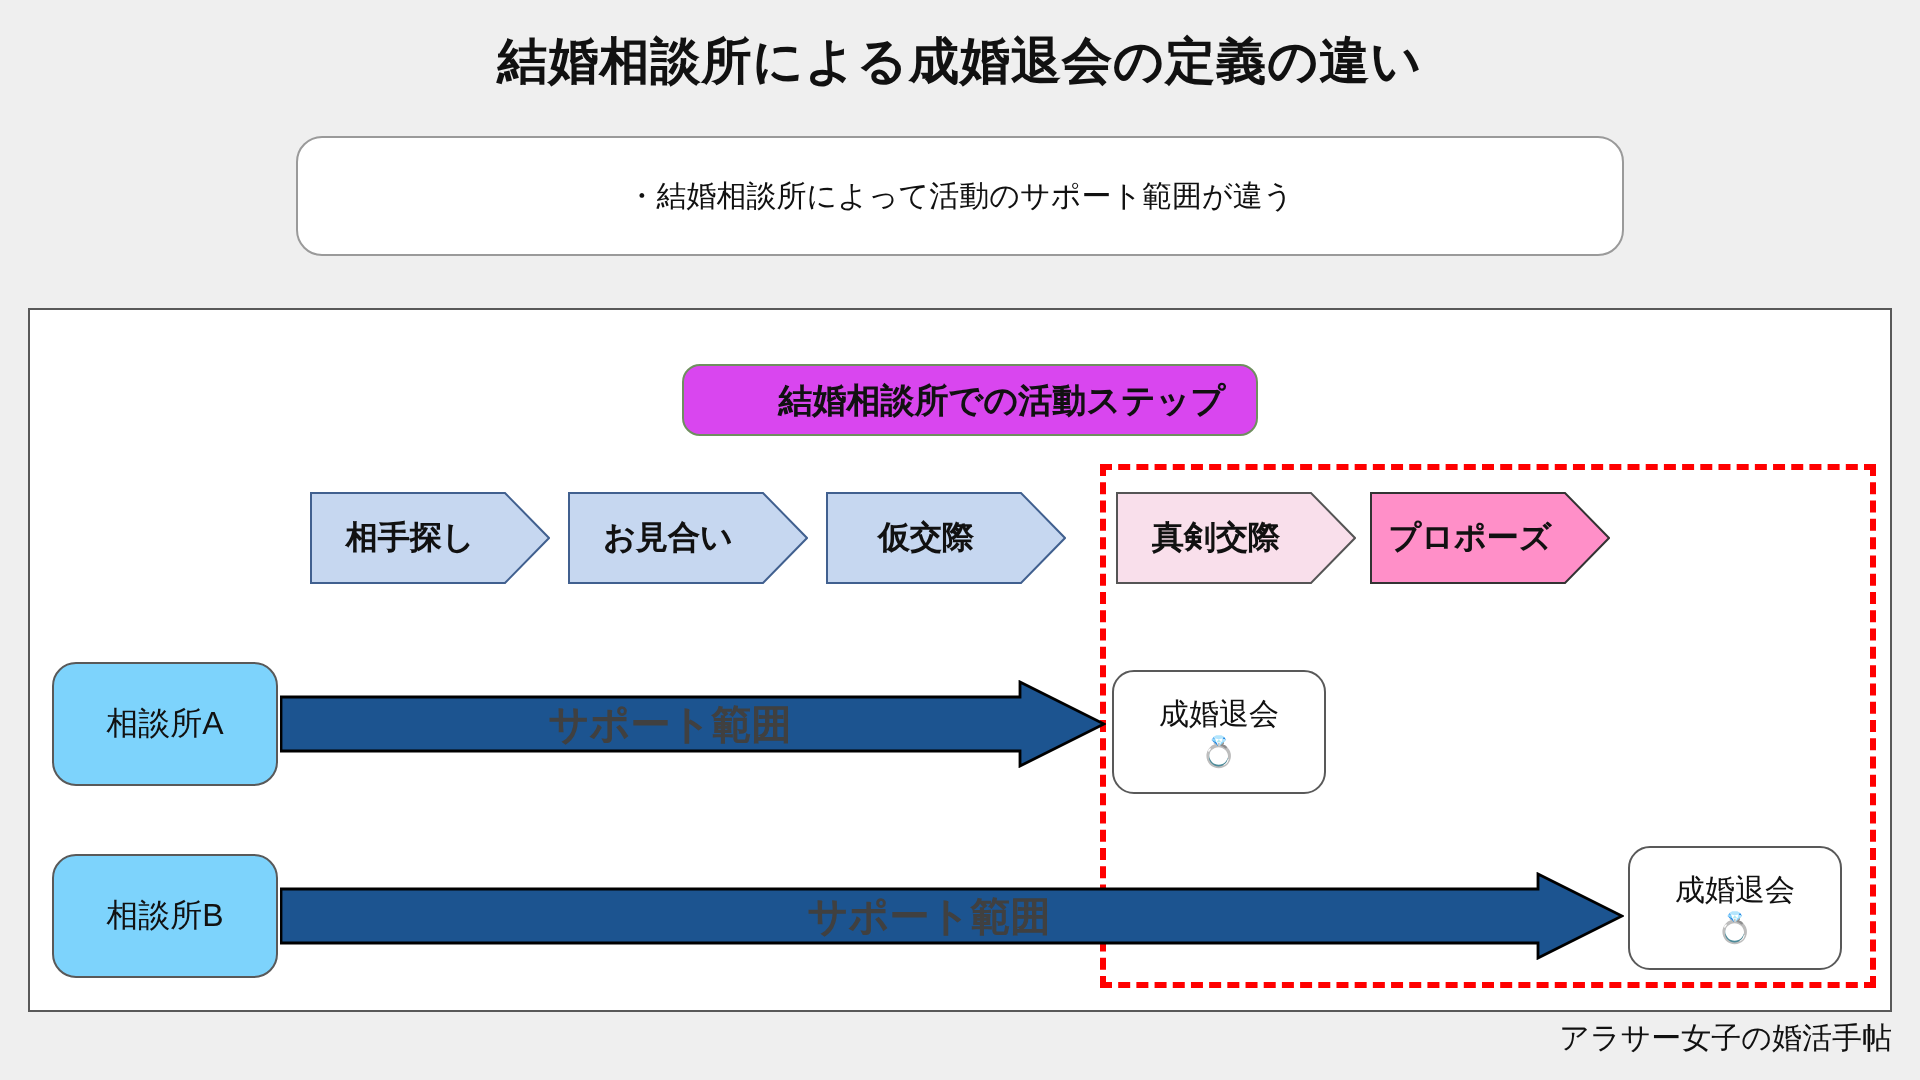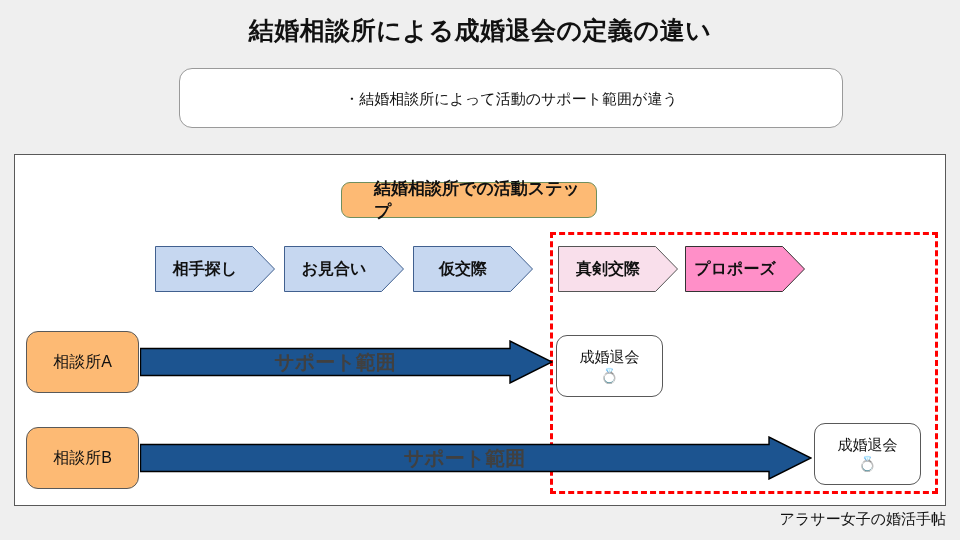--- a/index.html
+++ b/index.html
@@ -37,21 +37,20 @@
     width: 664px;
     height: 60px;
     background: #ffffff;
     border: 1px solid #9a9a9a;
     border-radius: 13px;
     box-sizing: border-box;
     display: flex;
     flex-direction: row;
     align-items: center;
     justify-content: center;
-    margin-left: 31px;
   }
   .callout-line1 {
     font-size: 15px;
     line-height: 21px;
     color: #111;
   }
   .callout-line2 {
     font-size: 16px;
     line-height: 22px;
     font-weight: bold;
@@ -68,23 +67,23 @@
     background: #ffffff;
     border: 1px solid #595959;
     box-sizing: border-box;
   }
 
   
   .step-header {
     position: absolute;
     left: 341px;
     top: 182px;
-    width: 256px;
+    width: 288px;
     height: 36px;
-    background: #fdba74;
+    background: #d946ef;
     border: 1px solid #6f8f5f;
     border-radius: 9px;
     box-sizing: border-box;
     display: flex;
     align-items: center;
     justify-content: center;
     font-size: 17px;
     font-weight: bold;
     color: #111;
     padding-left: 32px;
@@ -132,21 +131,21 @@
     padding-right: 20px;
     box-sizing: border-box;
     width: 100%;
   }
 
   
   .agency-box {
     position: absolute;
     width: 113px;
     height: 62px;
-    background: #fdba74;
+    background: #7dd3fc;
     border: 1px solid #595959;
     border-radius: 12px;
     box-sizing: border-box;
     display: flex;
     align-items: center;
     justify-content: center;
     font-size: 16px;
     color: #111;
   }
 

